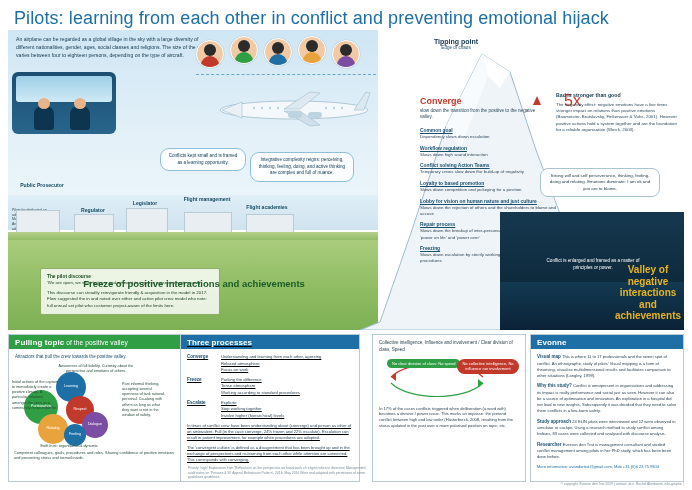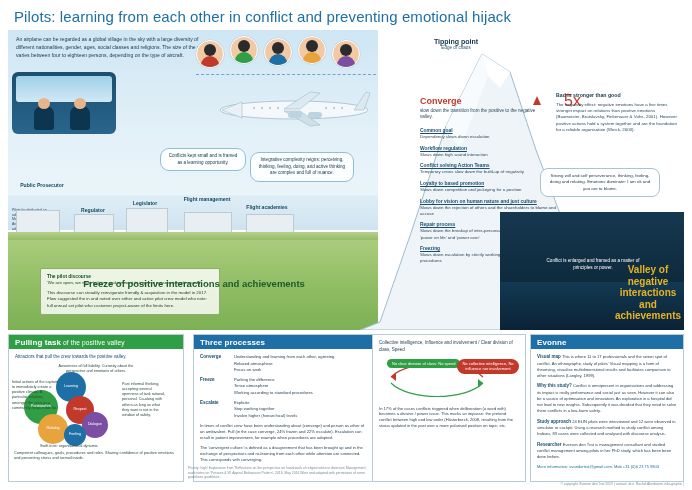--- a/index.html
+++ b/index.html
@@ -13,21 +13,21 @@
   }
   #poster {
     position:absolute; left:0; top:0; width:692px; height:490px;
     background:#ffffff;
     overflow:hidden;
   }
 
   
   .title {
     position:absolute; left:14px; top:8px; width:664px;
-    font-size:15px; color:#1d6fa5; font-weight:normal;
+    font-size:18px; color:#1d6fa5; font-weight:normal;
     letter-spacing:0.1px;
   }
 
   
   .sky {
     position:absolute; left:8px; top:30px; width:370px; height:200px;
     background:linear-gradient(#cfe6f4 0%, #e4f1f8 55%, #eef7fb 100%);
   }
   .skyline-strip {
     position:absolute; left:8px; top:195px; width:370px; height:35px;
@@ -195,21 +195,21 @@
   
   .panel { position:absolute; border:0.8px solid #b9ccd6; background:#ffffff; }
   .panel-hd {
     height:14px; color:#ffffff; font-size:8px; font-weight:bold;
     padding:2.5px 6px; letter-spacing:0.1px;
   }
   .panel-hd .light { font-weight:normal; font-size:6.6px; }
 
   #p1 { left:8px; top:334px; width:176px; height:148px; }
   #p1 .panel-hd { background:#2f9e44; }
-  #p2 { left:193px; top:334px; width:180px; height:148px; }
+  #p2 { left:180px; top:334px; width:180px; height:148px;text-decoration:underline; }
   #p2 .panel-hd { background:#1d6fa5; }
   #p3 { left:372px; top:334px; width:154px; height:148px; }
   #p3 .panel-hd { background:#c0392b; }
   #p4 { left:530px; top:334px; width:154px; height:148px; }
   #p4 .panel-hd { background:#1d6fa5; }
 
   .p-body { padding:5px 6px; font-size:4.3px; line-height:1.45; color:#29404f; }
   .p-lead { font-size:4.6px; color:#1a4f6e; margin-bottom:4px; }
 
   
@@ -407,21 +407,21 @@
   <div class="strongwill">Strong will and self perseverance, thinking, feeling, doing and relating. Emotions dominate: I am ok and you are to blame.</div>
 
   <div class="darkvalley">
     <div class="dv-water"></div>
   </div>
   <div class="conflict-enlarged">Conflict is enlarged and framed as a matter of principles or power.</div>
   <div class="dv-title">Valley of negative interactions and achievements</div>
 
   <div class="panel" id="p1">
     <div class="panel-hd">
-      <span>Pulling task</span><span class="light"> of the positive valley</span>
+      <span>Pulling topic</span><span class="light"> of the positive valley</span>
     </div>
     <div class="p-body">
       <div class="p-lead">Attractors that pull the crew towards the positive valley.</div>
     </div>
   </div>
 
   <div class="bubblewrap">
     <div class="bub" style="left:36px; top:4px;  width:30px; height:30px; background:#1d6fa5;">Learning</div>
     <div class="bub" style="left:4px;  top:22px; width:34px; height:34px; background:#2f9e44;">Participation</div>
     <div class="bub" style="left:46px; top:28px; width:28px; height:28px; background:#c0392b;">Respect</div>

